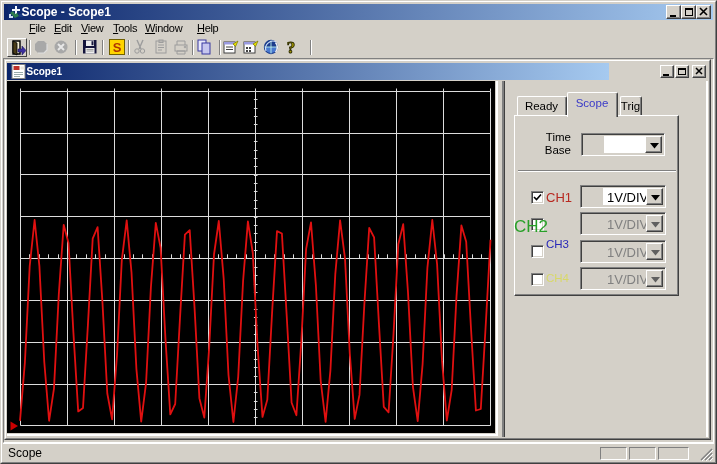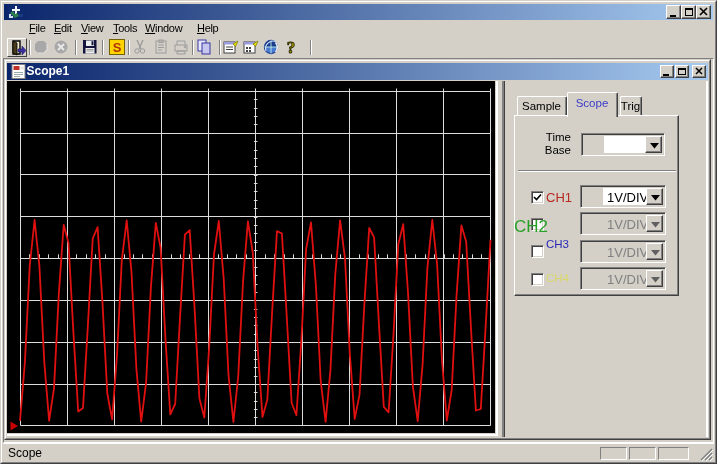--- a/index.html
+++ b/index.html
@@ -11,21 +11,21 @@
 .cbtn {position:absolute;background:#d4d0c8;border:1px solid;border-color:#fff #404040 #404040 #fff;box-shadow:inset -1px -1px 0 #808080, inset 1px 1px 0 #d4d0c8;}
 #menu {left:4px;top:20px;width:709px;height:17px;font-size:11px;letter-spacing:-0.3px;color:#000;margin-left:20px;}
 #menu span {position:absolute;top:2px;}
 #tbar {left:4px;top:37px;width:709px;height:21px;}
 .tsep {position:absolute;top:3px;width:2px;height:15px;border-left:1px solid #808080;border-right:1px solid #fff;}
 .tbtn {position:absolute;top:1px;width:20px;height:19px;}
 .tbtn svg {position:absolute;left:2px;top:1px;}
 #mdi {left:3px;top:58px;width:711px;height:385px;background:#d4d0c8;border:1px solid;border-color:#808080 #fff #fff #808080;}
 #iwin1 {left:4px;top:59px;width:707px;height:381px;border:1px solid;border-color:#d4d0c8 #404040 #404040 #d4d0c8;}
 #iwin2 {left:5px;top:60px;width:705px;height:379px;border:1px solid;border-color:#fff #808080 #808080 #fff;background:#d4d0c8;}
-#ititle {left:7px;top:63px;width:701px;height:17px;background:linear-gradient(to right,#0a246a,#a6caf0);color:#fff;font-weight:bold;font-size:12px;line-height:17px;}
+#ititle {left:7px;top:63px;width:602px;height:17px;background:linear-gradient(to right,#0a246a,#a6caf0);color:#fff;font-weight:bold;font-size:10px;line-height:17px;}
 #ititle .txt {position:absolute;left:19.5px;top:0;}
 #scope {left:7px;top:81px;width:491px;height:355px;background:#000;border-right:2px solid;border-bottom:2px solid;border-color:#fff;box-shadow:inset -1px 0 0 #d4d0c8, inset 0 -1px 0 #d4d0c8;}
 #panel {left:502px;top:81px;width:206px;height:356px;background:#d4d0c8;border-left:2px solid #808080;border-right:2px solid #fff;box-shadow:inset 1px 0 0 #404040, inset -1px 0 0 #d4d0c8;}
 #tabpane {left:514px;top:115px;width:165px;height:181px;background:#d4d0c8;border:1px solid;border-color:#fff #404040 #404040 #fff;box-shadow:inset -1px -1px 0 #808080;}
 .tab {position:absolute;background:#d4d0c8;border:1px solid;border-color:#fff #404040 #404040 #fff;border-bottom:none;border-radius:2px 2px 0 0;text-align:center;font-size:11.5px;box-shadow:inset -1px 0 0 #808080;}
 .combo {position:absolute;border:1px solid;border-color:#808080 #fff #fff #808080;box-shadow:inset 1px 1px 0 #404040, inset -1px -1px 0 #d4d0c8;}
 .cbody {position:absolute;left:2px;top:2px;right:2px;bottom:2px;background:#fff;font-size:13px;margin-left:20px;}
 .cbody .t {position:absolute;left:4px;top:2px;}
 .darr {position:absolute;right:0;top:0;width:17px;height:100%;background:#d4d0c8;border:1px solid;border-color:#fff #404040 #404040 #fff;box-shadow:inset -1px -1px 0 #808080;}
 .darr svg {position:absolute;left:4px;top:6px;}
@@ -39,20 +39,21 @@
 <div class="abs" id="f2"></div>
 
 <div class="abs" id="title">
  <svg class="abs" style="left:4px;top:1px" width="16" height="14" viewBox="0 0 16 14">
    <rect x="0" y="0" width="16" height="14" fill="#0d2a70"></rect>
    <path d="M7 1h2v3h3v2H9v3H7V6H4V4h3z" fill="#f4f8ff"></path>
    <path d="M2 8l3-2 2 3 2-1 2 3-4 2z" fill="#2e7d4f"></path>
    <path d="M1 9h2v2h2v2H1z" fill="#cfe0f5"></path>
    <rect x="11" y="9" width="4" height="3" fill="#1a3a80"></rect>
  </svg>
+ <span class="txt">Scope - Scope1</span>
  <div class="cbtn" style="left:662px;top:1px;width:15px;height:14px">
       <div style="position:absolute;left:3px;top:9px;width:6px;height:2px;background:#000"></div>
     </div>
  <div class="cbtn" style="left:677px;top:1px;width:15px;height:14px">
       <div style="position:absolute;left:3px;top:2px;width:8px;height:8px;border:1px solid #000;border-top-width:2px"></div>
     </div>
  <div class="cbtn" style="left:692px;top:1px;width:15px;height:14px">
       <svg width="13" height="12" viewBox="0 0 13 12" style="position:absolute;left:0;top:0">
         <path d="M3 2l7 7M10 2l-7 7" stroke="#000" stroke-width="1.6"></path>
       </svg>
@@ -326,21 +327,21 @@
 <line x1="465.5" y1="173.3" x2="465.5" y2="177.5"></line>
 <line x1="474.5" y1="173.3" x2="474.5" y2="177.5"></line>
 </g>
 <polyline points="13.0,339.8 17.9,281.3 22.7,185.1 27.6,139.0 32.4,185.1 37.3,281.3 42.1,339.8 47.0,307.3 51.8,213.4 56.7,143.8 61.5,162.0 66.4,251.4 71.2,330.4 76.0,326.9 80.9,244.1 85.7,157.6 90.6,146.2 95.4,220.4 100.3,312.5 105.1,338.4 110.0,274.5 114.8,179.1 119.7,139.3 124.5,191.3 129.4,287.8 134.2,340.7 139.1,301.7 143.9,206.4 148.8,141.8 153.6,166.8 158.5,258.6 163.3,333.4 168.2,323.0 173.0,236.9 177.9,153.6 182.7,149.1 187.6,227.6 192.4,317.4 197.3,336.6 202.1,267.6 207.0,173.5 211.8,140.0 216.7,197.8 221.5,294.0 226.4,341.0 231.2,295.8 236.1,199.7 240.9,140.4 245.8,172.0 250.6,265.6 255.5,335.9 260.3,318.7 265.2,229.6 270.0,150.1 274.9,152.5 279.7,234.8 284.6,321.8 289.4,334.2 294.3,260.6 299.1,168.2 304.0,141.3 308.9,204.5 313.7,300.0 318.6,340.8 323.4,289.6 328.3,193.1 333.1,139.4 338.0,177.5 342.8,272.6 347.7,337.9 352.5,313.9 357.4,222.5 362.2,147.0 367.1,156.4 371.9,242.1 376.8,325.9 381.6,331.3 386.5,253.4 391.3,163.3 396.2,143.1 401.0,211.4 405.9,305.7 410.7,340.1 415.6,283.2 420.4,186.8 425.3,139.0 430.1,183.3 435.0,279.4 439.8,339.5 444.7,308.8 449.5,215.4 454.4,144.4 459.2,160.7 464.1,249.3 468.9,329.5 473.8,328.0 478.6,246.2 483.5,158.8" fill="none" stroke="#e01010" stroke-width="1.8" stroke-linejoin="round"></polyline>
 <polygon points="3.5,340.5 11,345 3.5,349.5" fill="#cc0000"></polygon>
 </svg>
 </div>
 
 <div class="abs" id="panel"></div>
 <div class="abs" id="tabpane"></div>
-<div class="abs tab" style="left:516.5px;top:96px;width:50px;height:19px;line-height:18px;">Sample</div>
+<div class="abs tab" style="left:516.5px;top:96px;width:50px;height:19px;line-height:18px;">Ready</div>
 <div class="abs tab" style="left:566.5px;top:92px;width:51px;height:25px;line-height:21px;color:#3a3ac8;box-shadow:inset -1px 0 0 #808080, 0 1px 0 #d4d0c8;">Scope</div>
 <div class="abs tab" style="left:619.5px;top:96px;width:22px;height:19px;line-height:18px;">Trig</div>
 
 <div class="abs" style="left:530px;top:131px;width:41px;text-align:right;font-size:11.5px;line-height:13px;">Time<br>Base</div>
 <div class="abs combo" style="left:581px;top:132.5px;width:84px;height:23px;">
   <div class="cbody">
       <div class="darr">
         <svg width="9" height="6" viewBox="0 0 9 6">
           <path d="M0 0h9L4.5 5.5z" fill="#000"></path>
         </svg>

